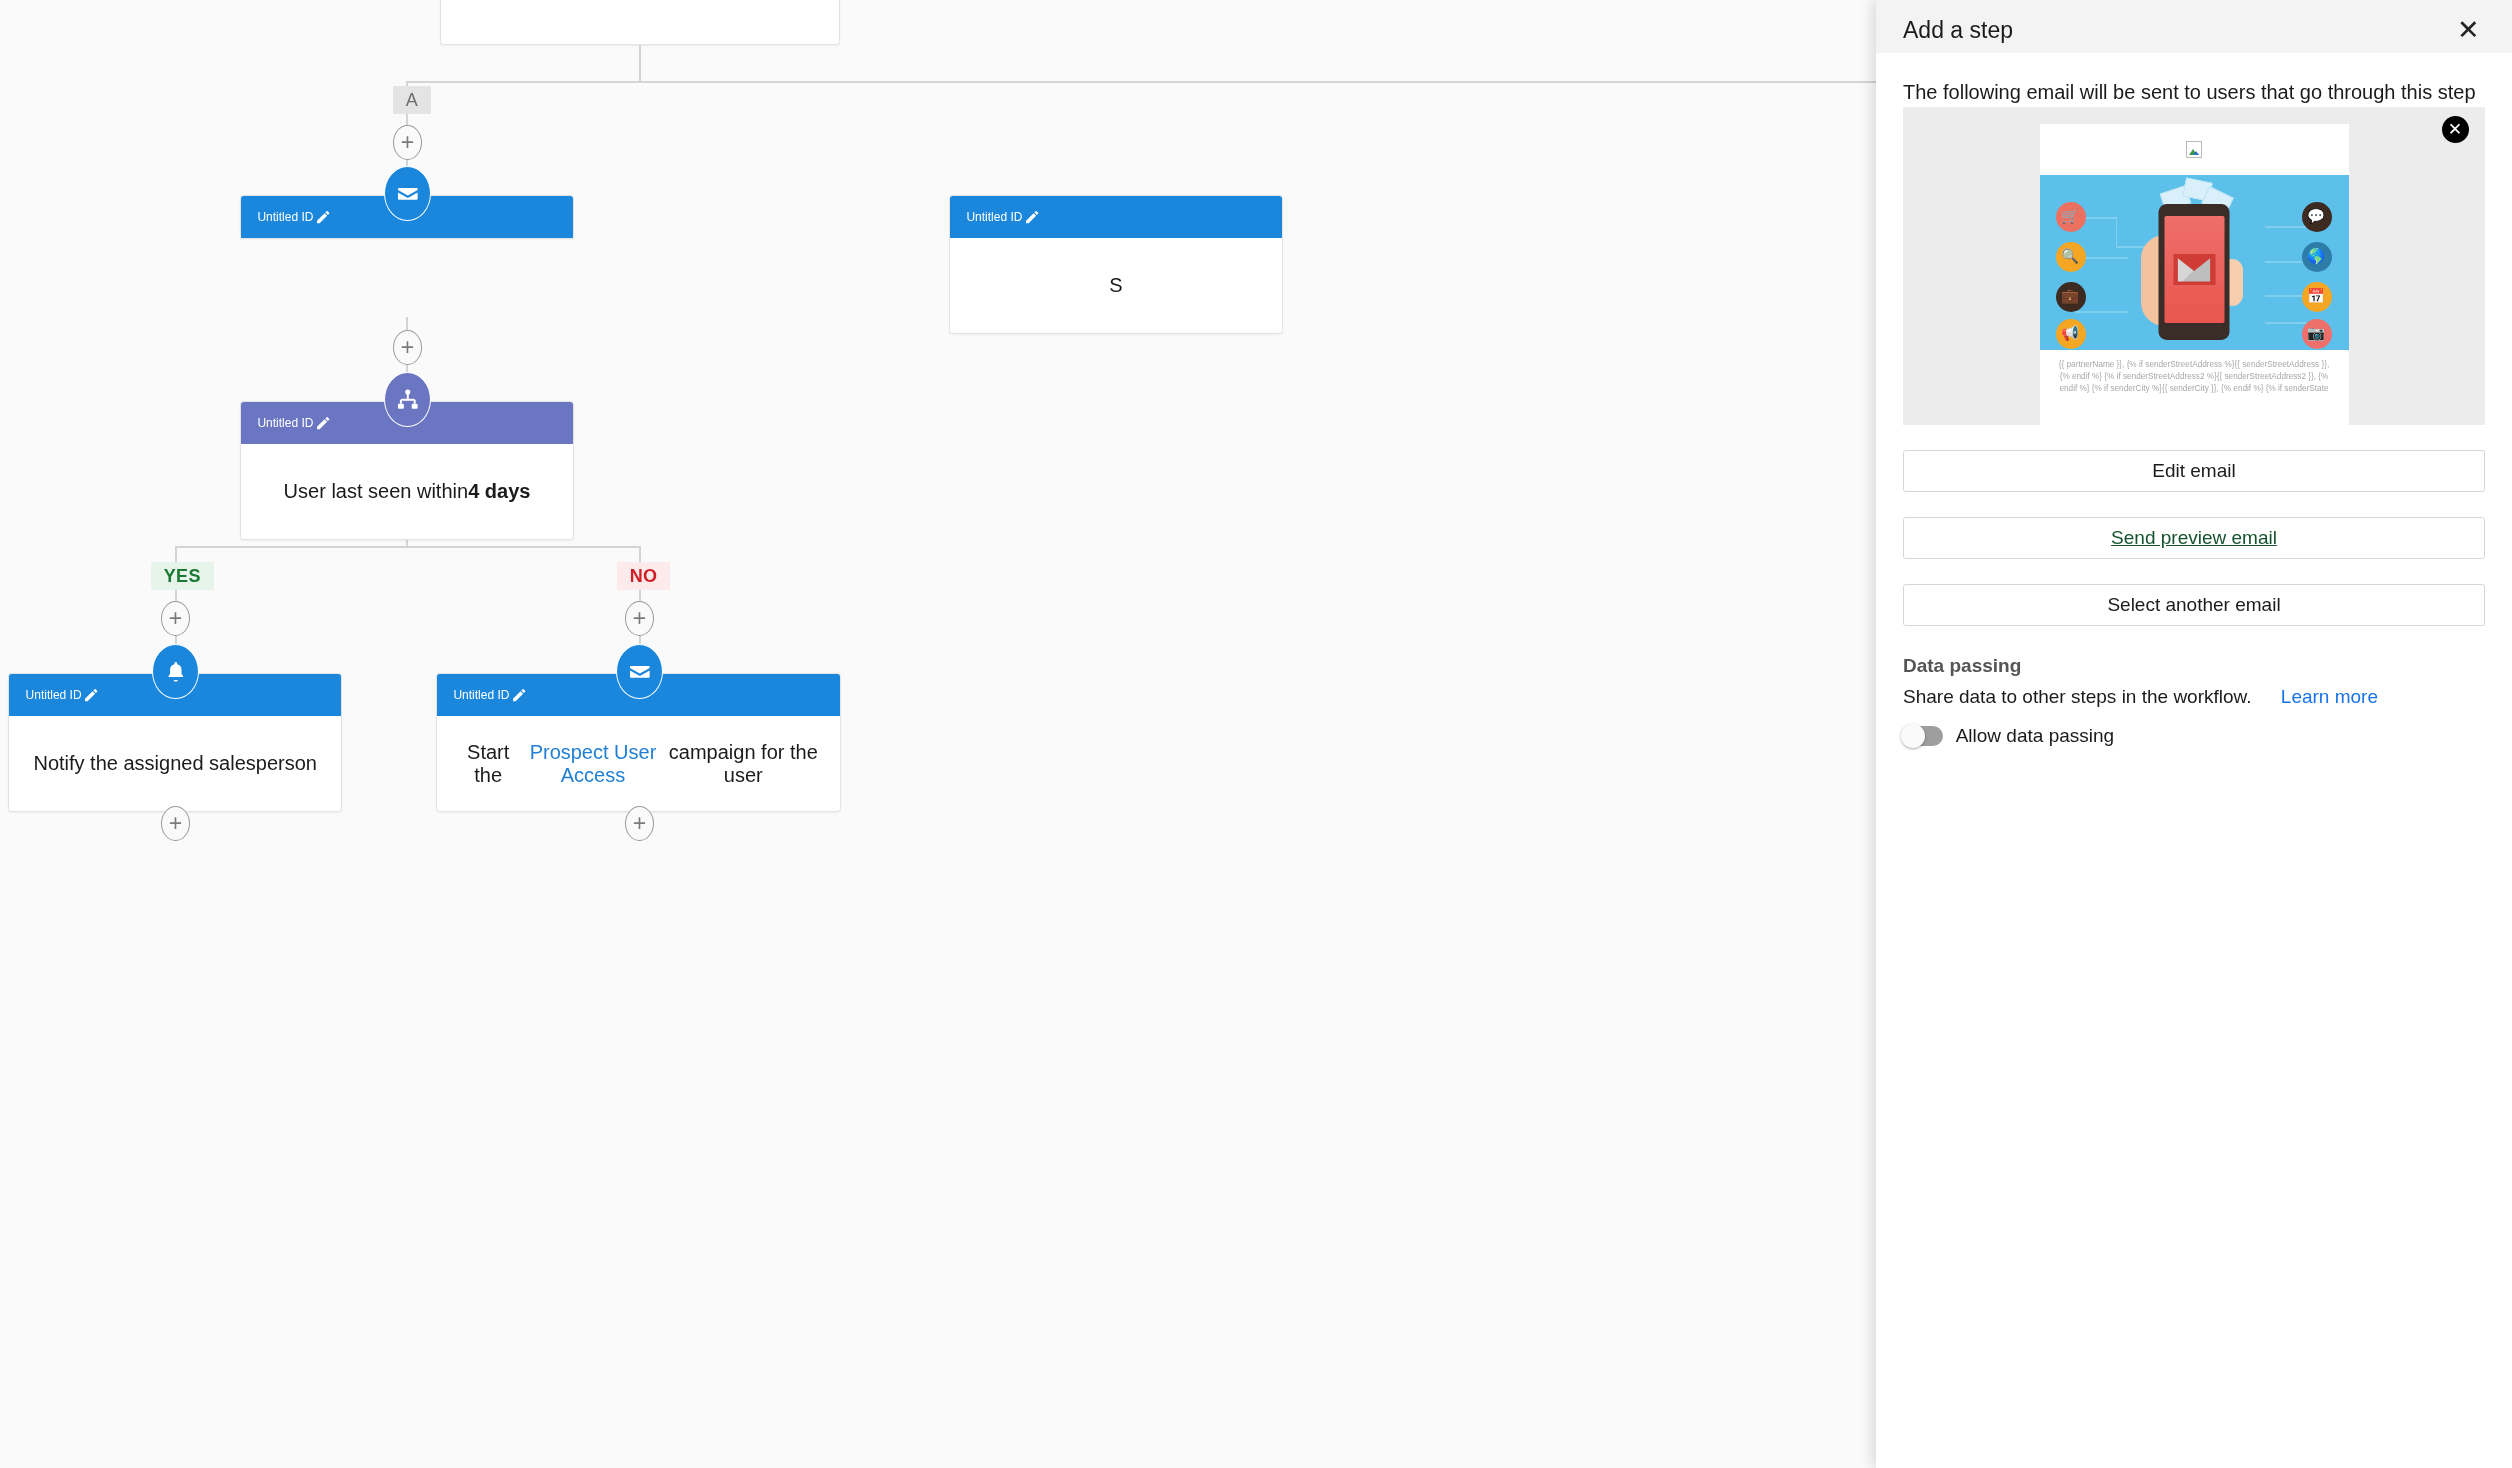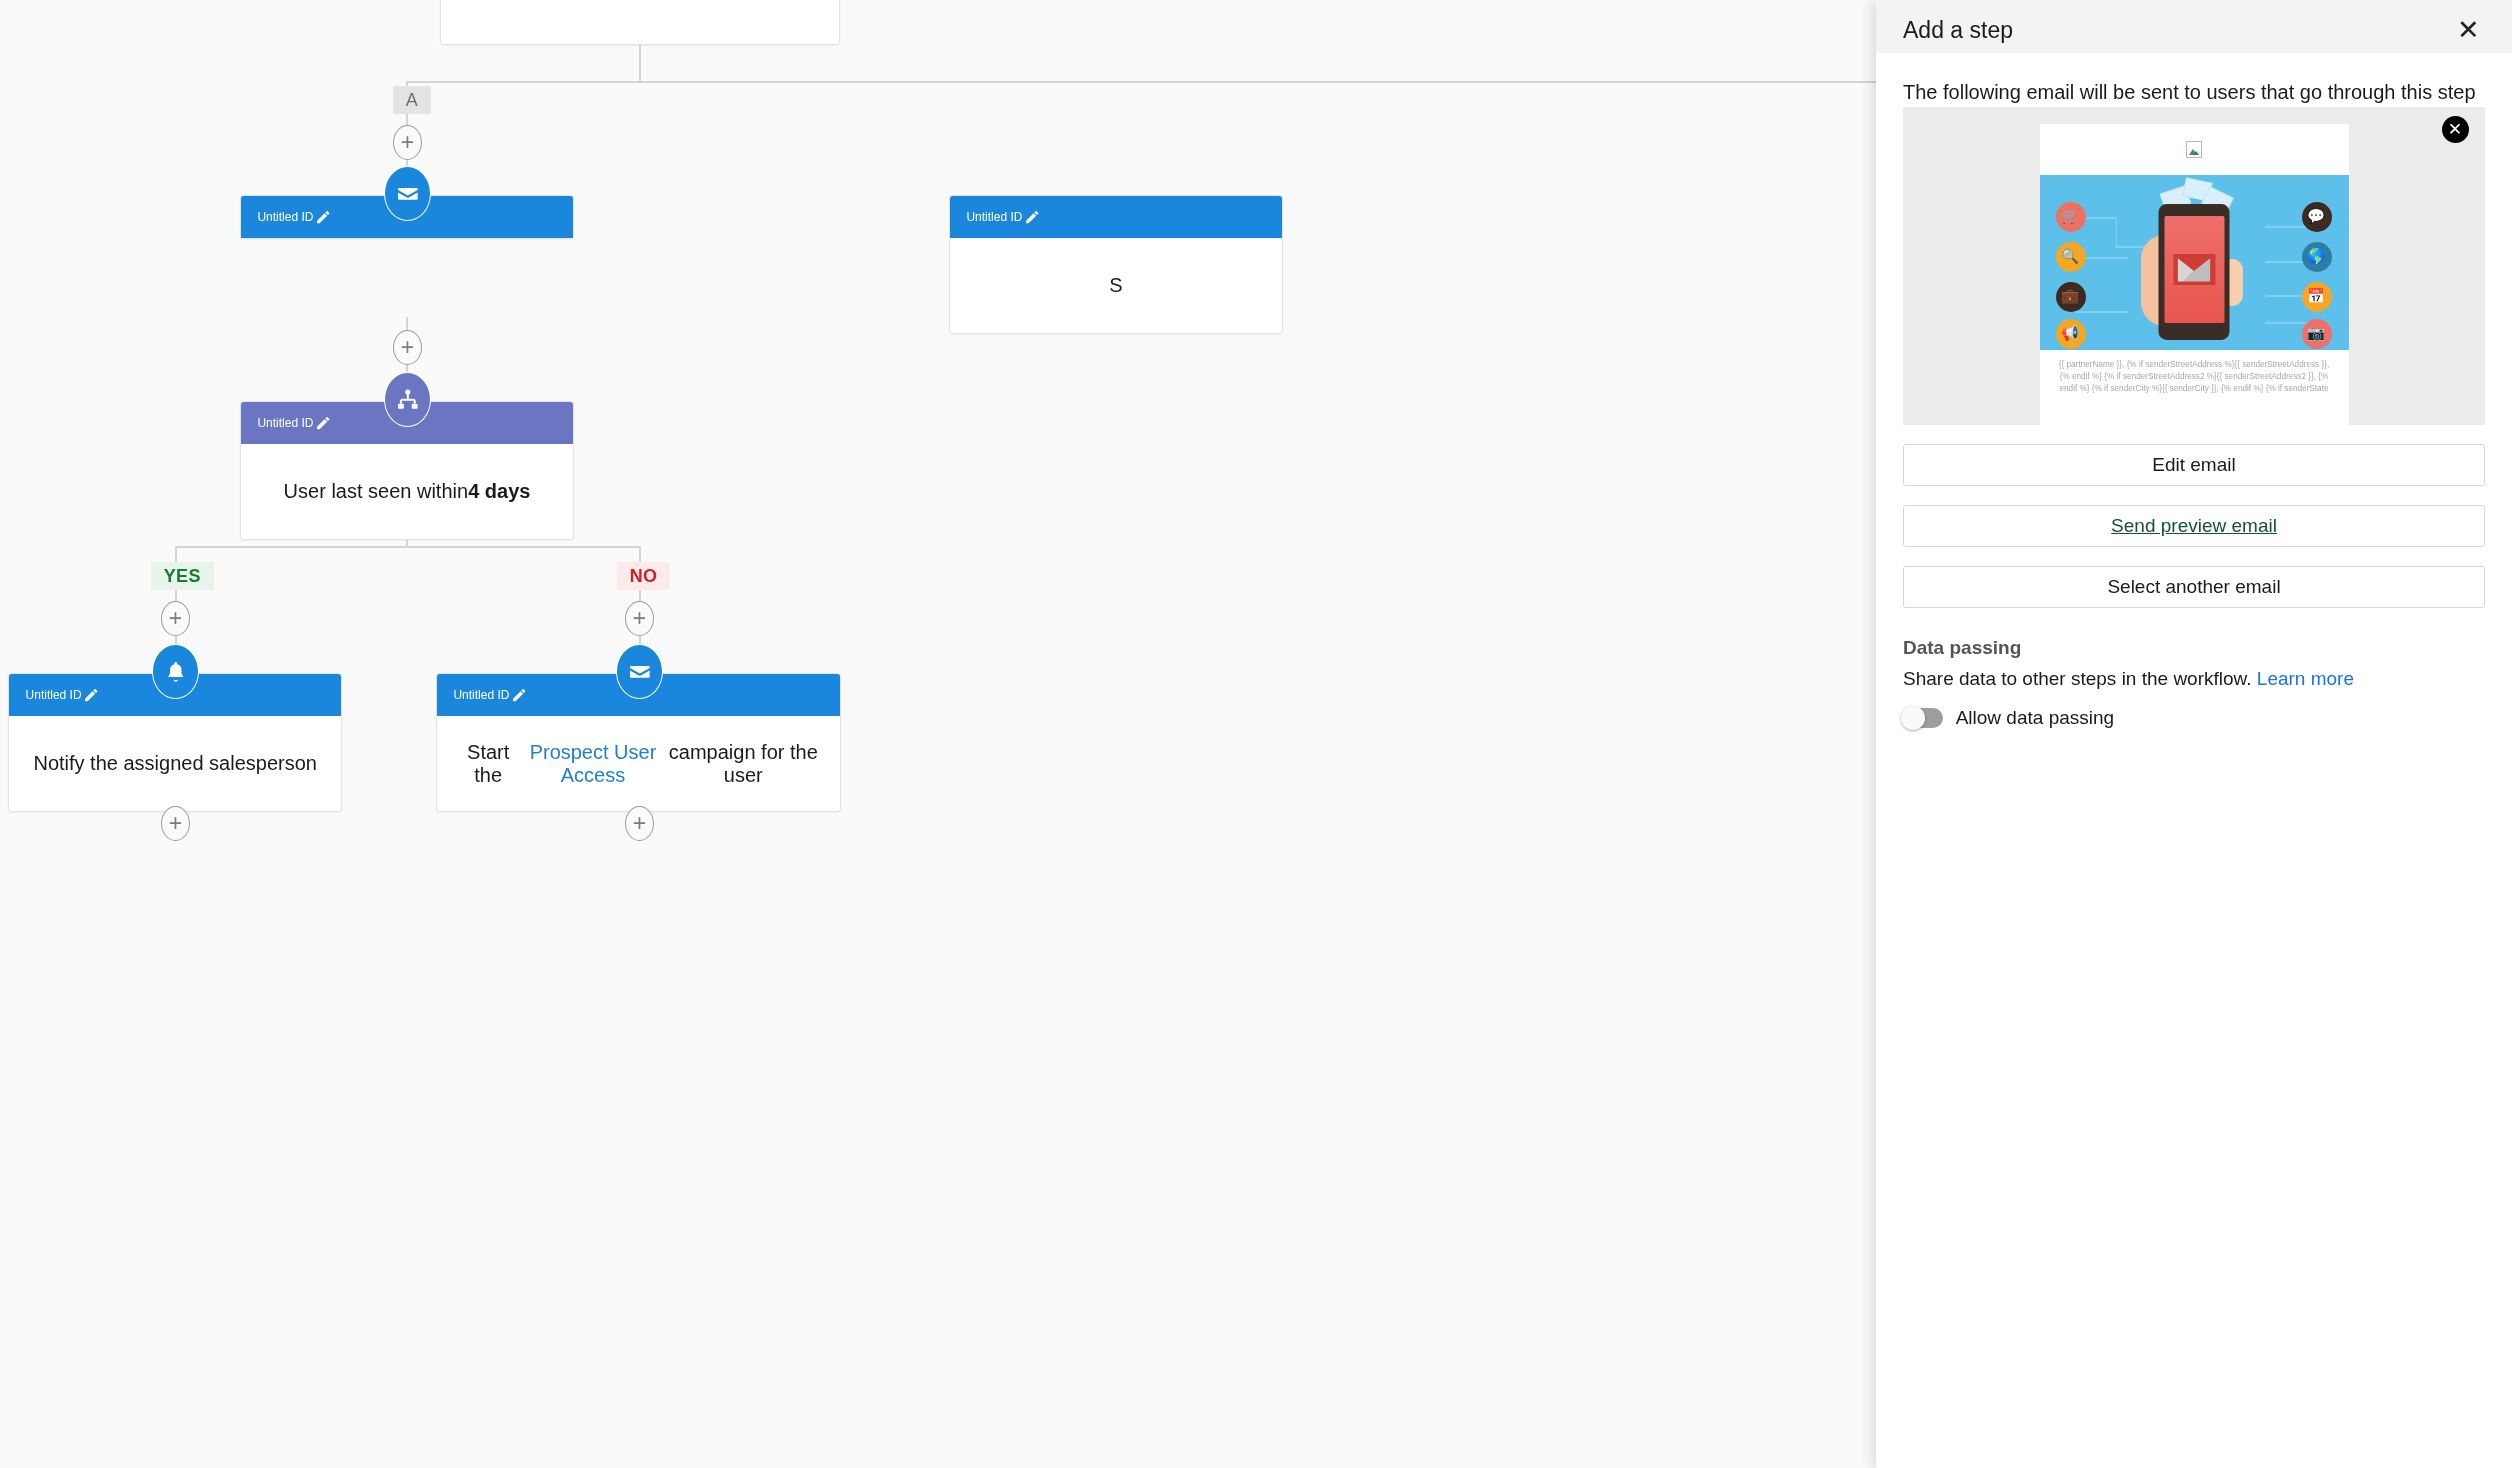--- a/index.html
+++ b/index.html
@@ -211,35 +211,35 @@
     width: 22px; height: 47px; background: #f8cfae; border-radius: 12.7px;
   }
   .email-footer-text {
     padding: 9px 14.5px 0 14.5px;
     font-size: 8.2px; color: #a7a7a7; text-align: center;
     line-height: 1.45; word-break: break-word;
   }
 
   .panel-btn {
     width: 100%;
-    margin-top: 19px;
+    margin-top: 25px;
     height: 42px;
     border: 0.9px solid #d6d6d6;
     background: #fff;
     border-radius: 2.7px;
     font-size: 19px;
     color: #1b1b1b;
     font-family: "Liberation Sans", sans-serif;
     cursor: pointer;
   }
   .panel-btn.disabled { color: #14532d; cursor: default; text-decoration: underline; }
 
   .panel-h3 { font-size: 19px; font-weight: 700; color: #555; margin: 29px 0 9px 0; }
   .panel-sub { font-size: 19px; color: #1b1b1b; }
-  .panel-sub .link { color: #1a73e8; cursor: pointer; }
+  .panel-sub .link { color: #1a73e8; cursor: pointer; margin-left: 24px; }
 
   .toggle-row { display: flex; align-items: center; margin-top: 16.4px; gap: 12.7px; }
   .toggle {
     width: 40px; height: 20px; border-radius: 10px;
     background: #9e9e9e; position: relative; cursor: pointer;
   }
   .toggle .knob {
     position: absolute; left: -1.8px; top: -1.8px;
     width: 23.6px; height: 23.6px; border-radius: 50%;
     background: #fafafa; box-shadow: 0 0.9px 2.7px rgba(0,0,0,.35);

